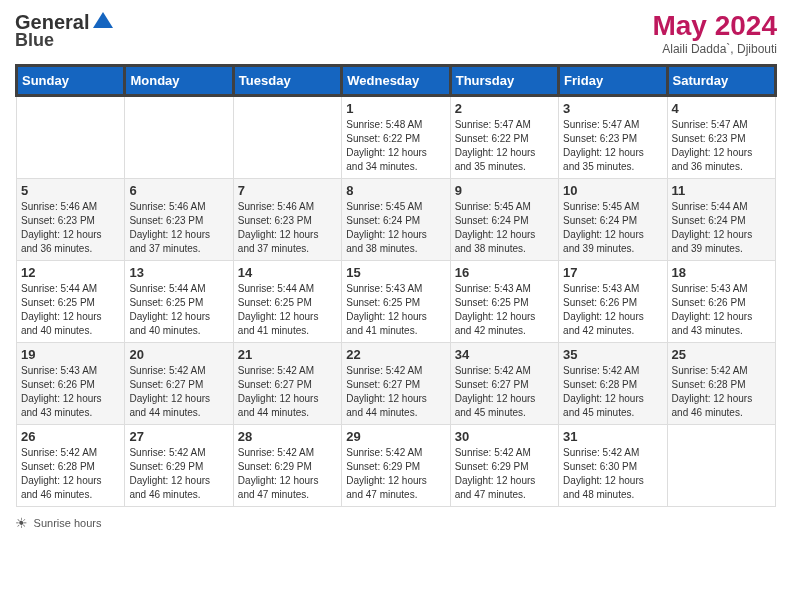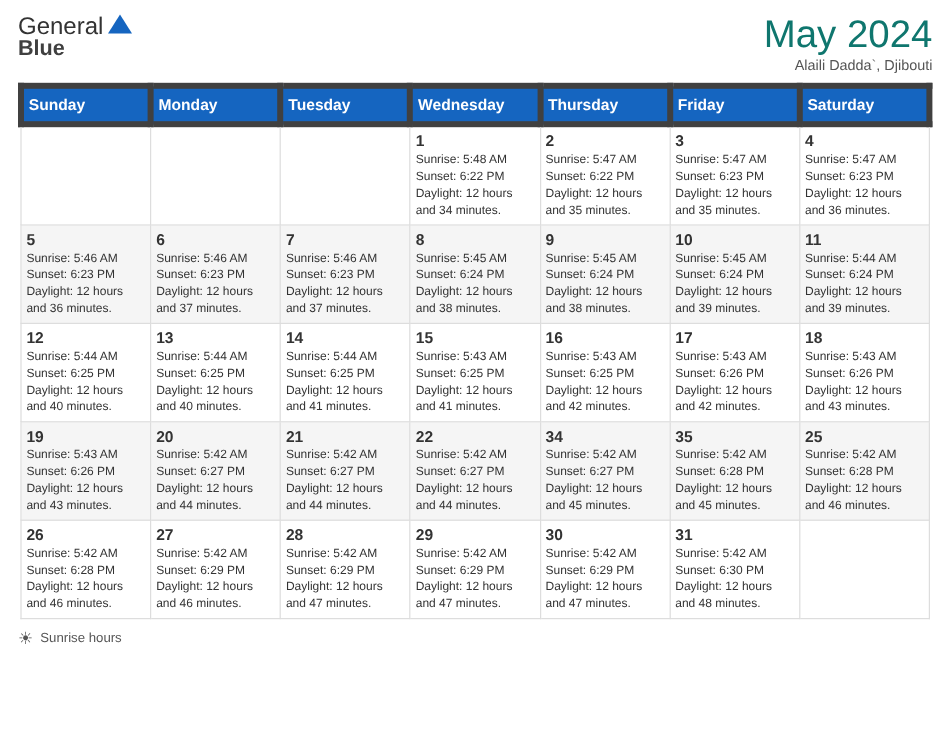--- a/index.html
+++ b/index.html
@@ -18,58 +18,58 @@
     }
     .logo {
       display: flex;
       flex-direction: column;
       align-items: flex-start;
     }
     .logo-text {
       display: flex;
       align-items: center;
       font-size: 20px;
-      font-weight: normal;
+      font-weight: bold;
     }
     .logo-general {
       color: #333;
     }
     .logo-blue {
       color: #404040;
     }
     .logo-icon {
       width: 24px;
       height: 24px;
       margin-left: 2px;
     }
     .title-block {
       text-align: right;
     }
     .main-title {
-      font-size: 32px;
-      font-weight: normal;
-      color: #0f766e;
+      font-size: 28px;
+      font-weight: bold;
+      color: #be185d;
     }
     .subtitle {
       font-size: 12px;
       color: #555;
     }
     .calendar {
       width: 100%;
       border-collapse: collapse;
       font-size: 11px;
     }
     .calendar th {
       background-color: #1565c0;
       color: #fff;
       padding: 6px 4px;
       text-align: left;
       font-size: 13px;
       font-weight: bold;
-      border: 5px solid #404040;
+      border: 3px solid #404040;
     }
     .calendar td {
       border: 1px solid #ddd;
       vertical-align: top;
       padding: 4px;
       width: calc(100% / 7);
       min-height: 80px;
       background: #fff;
     }
     .calendar tr:nth-child(even) td {

